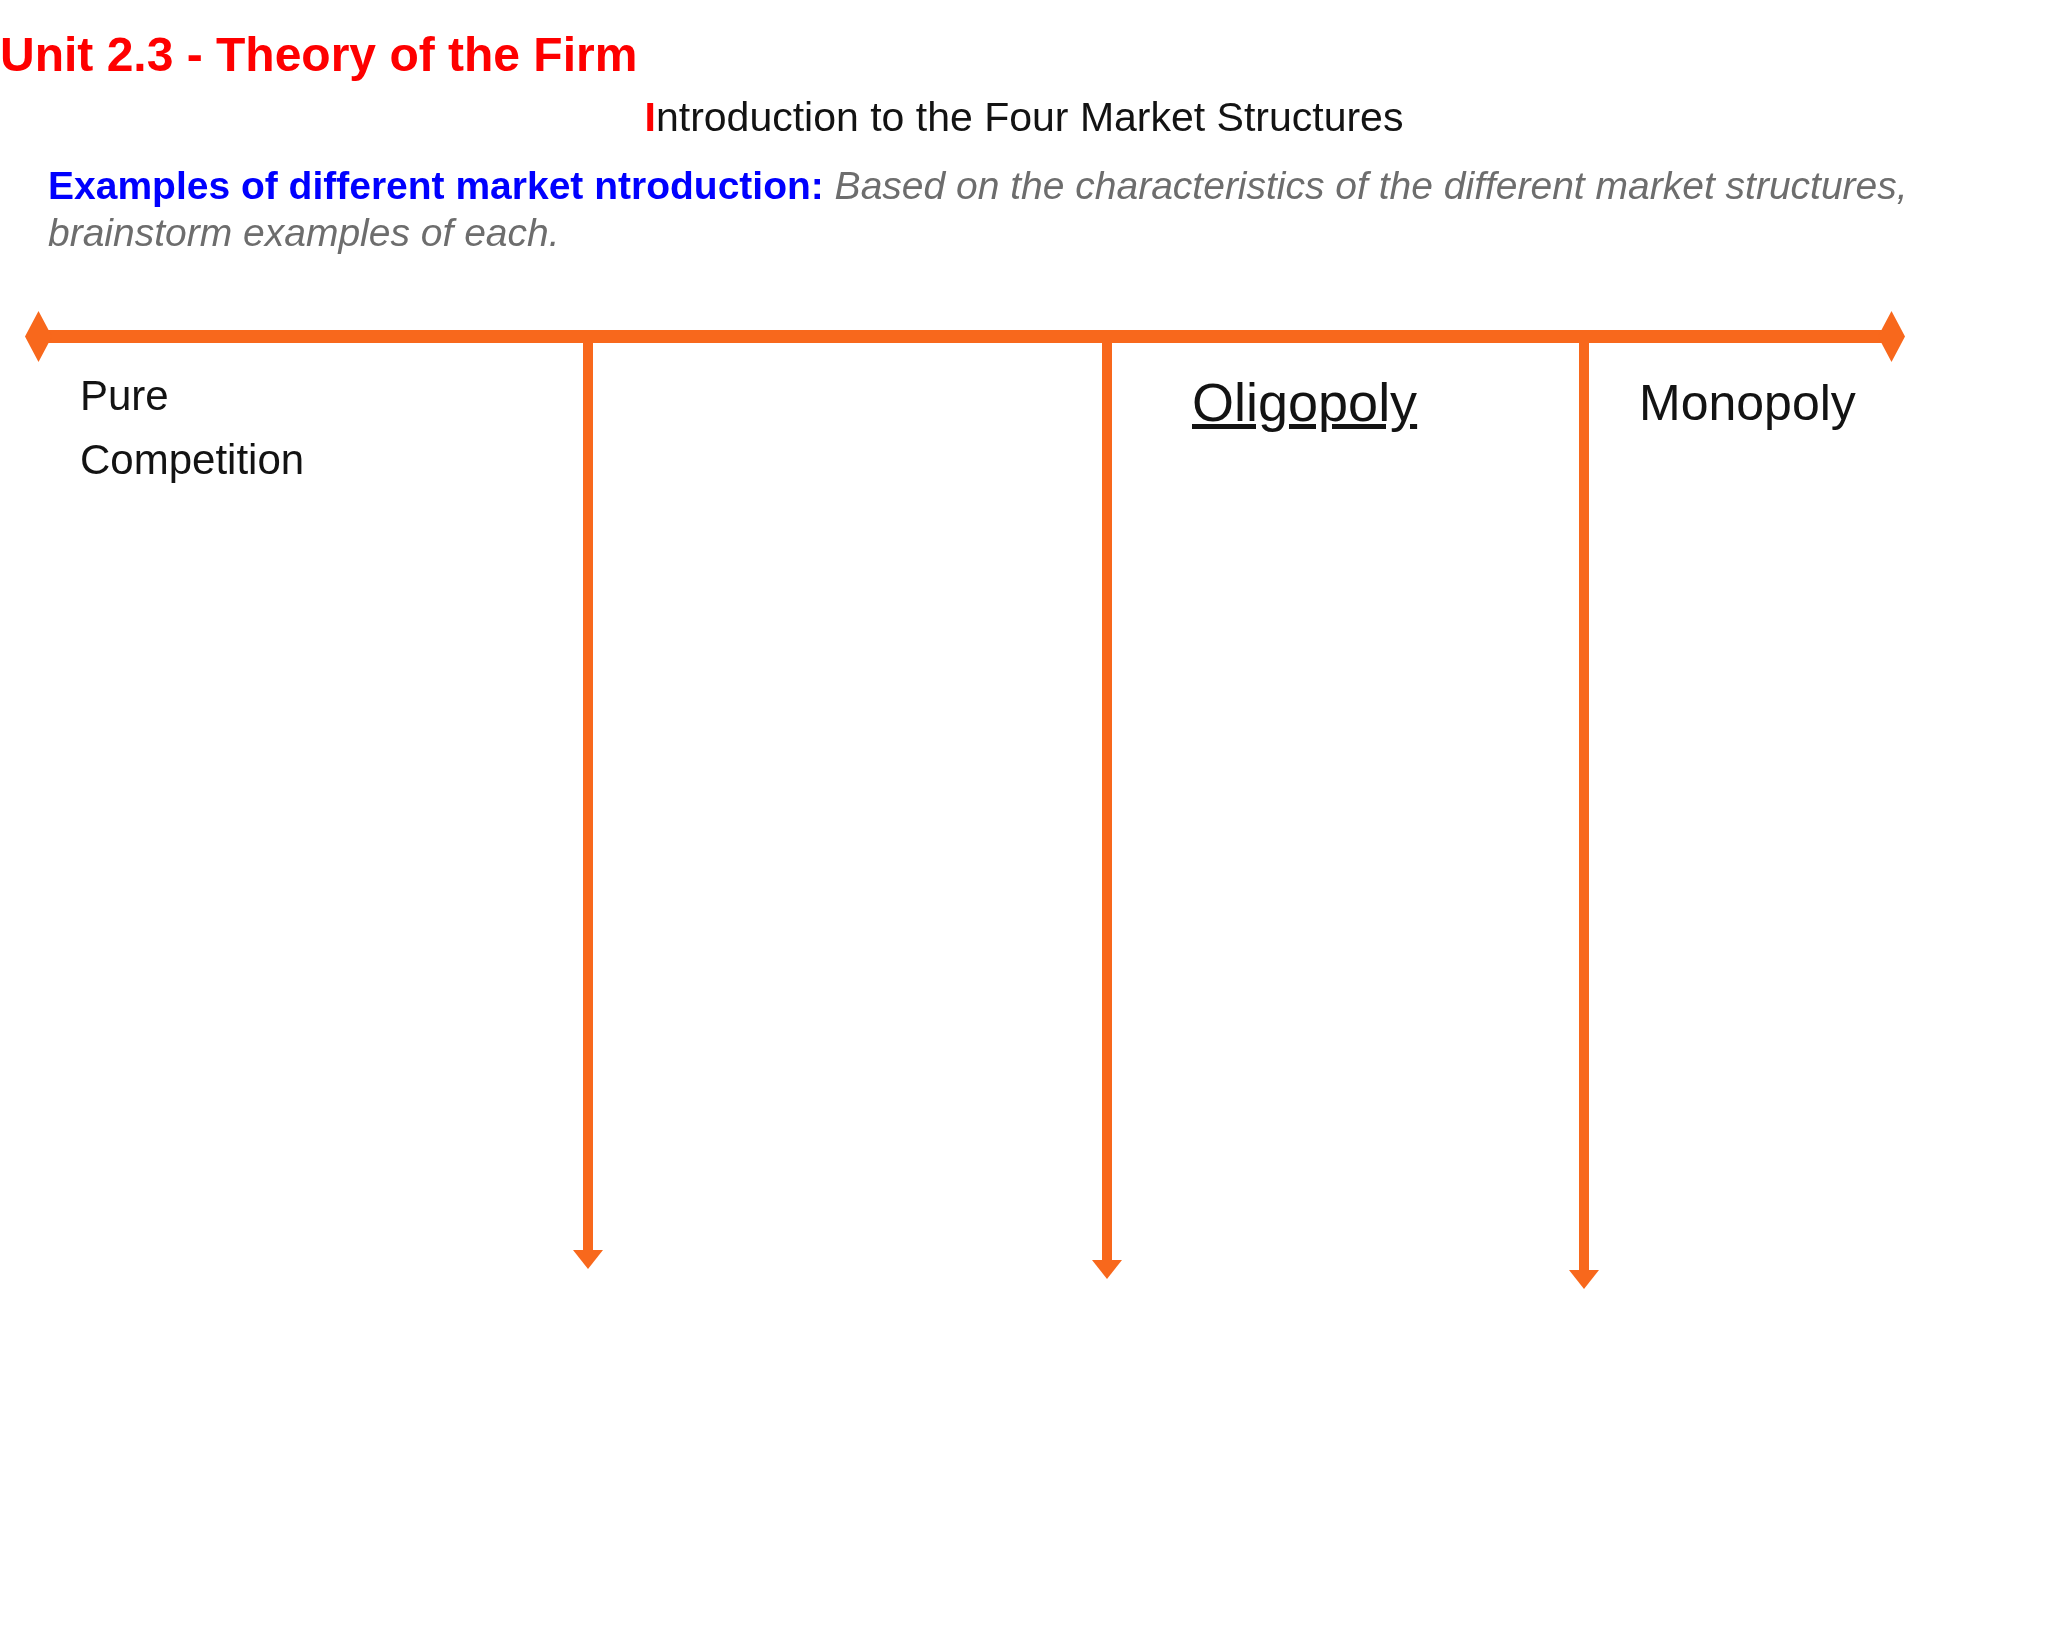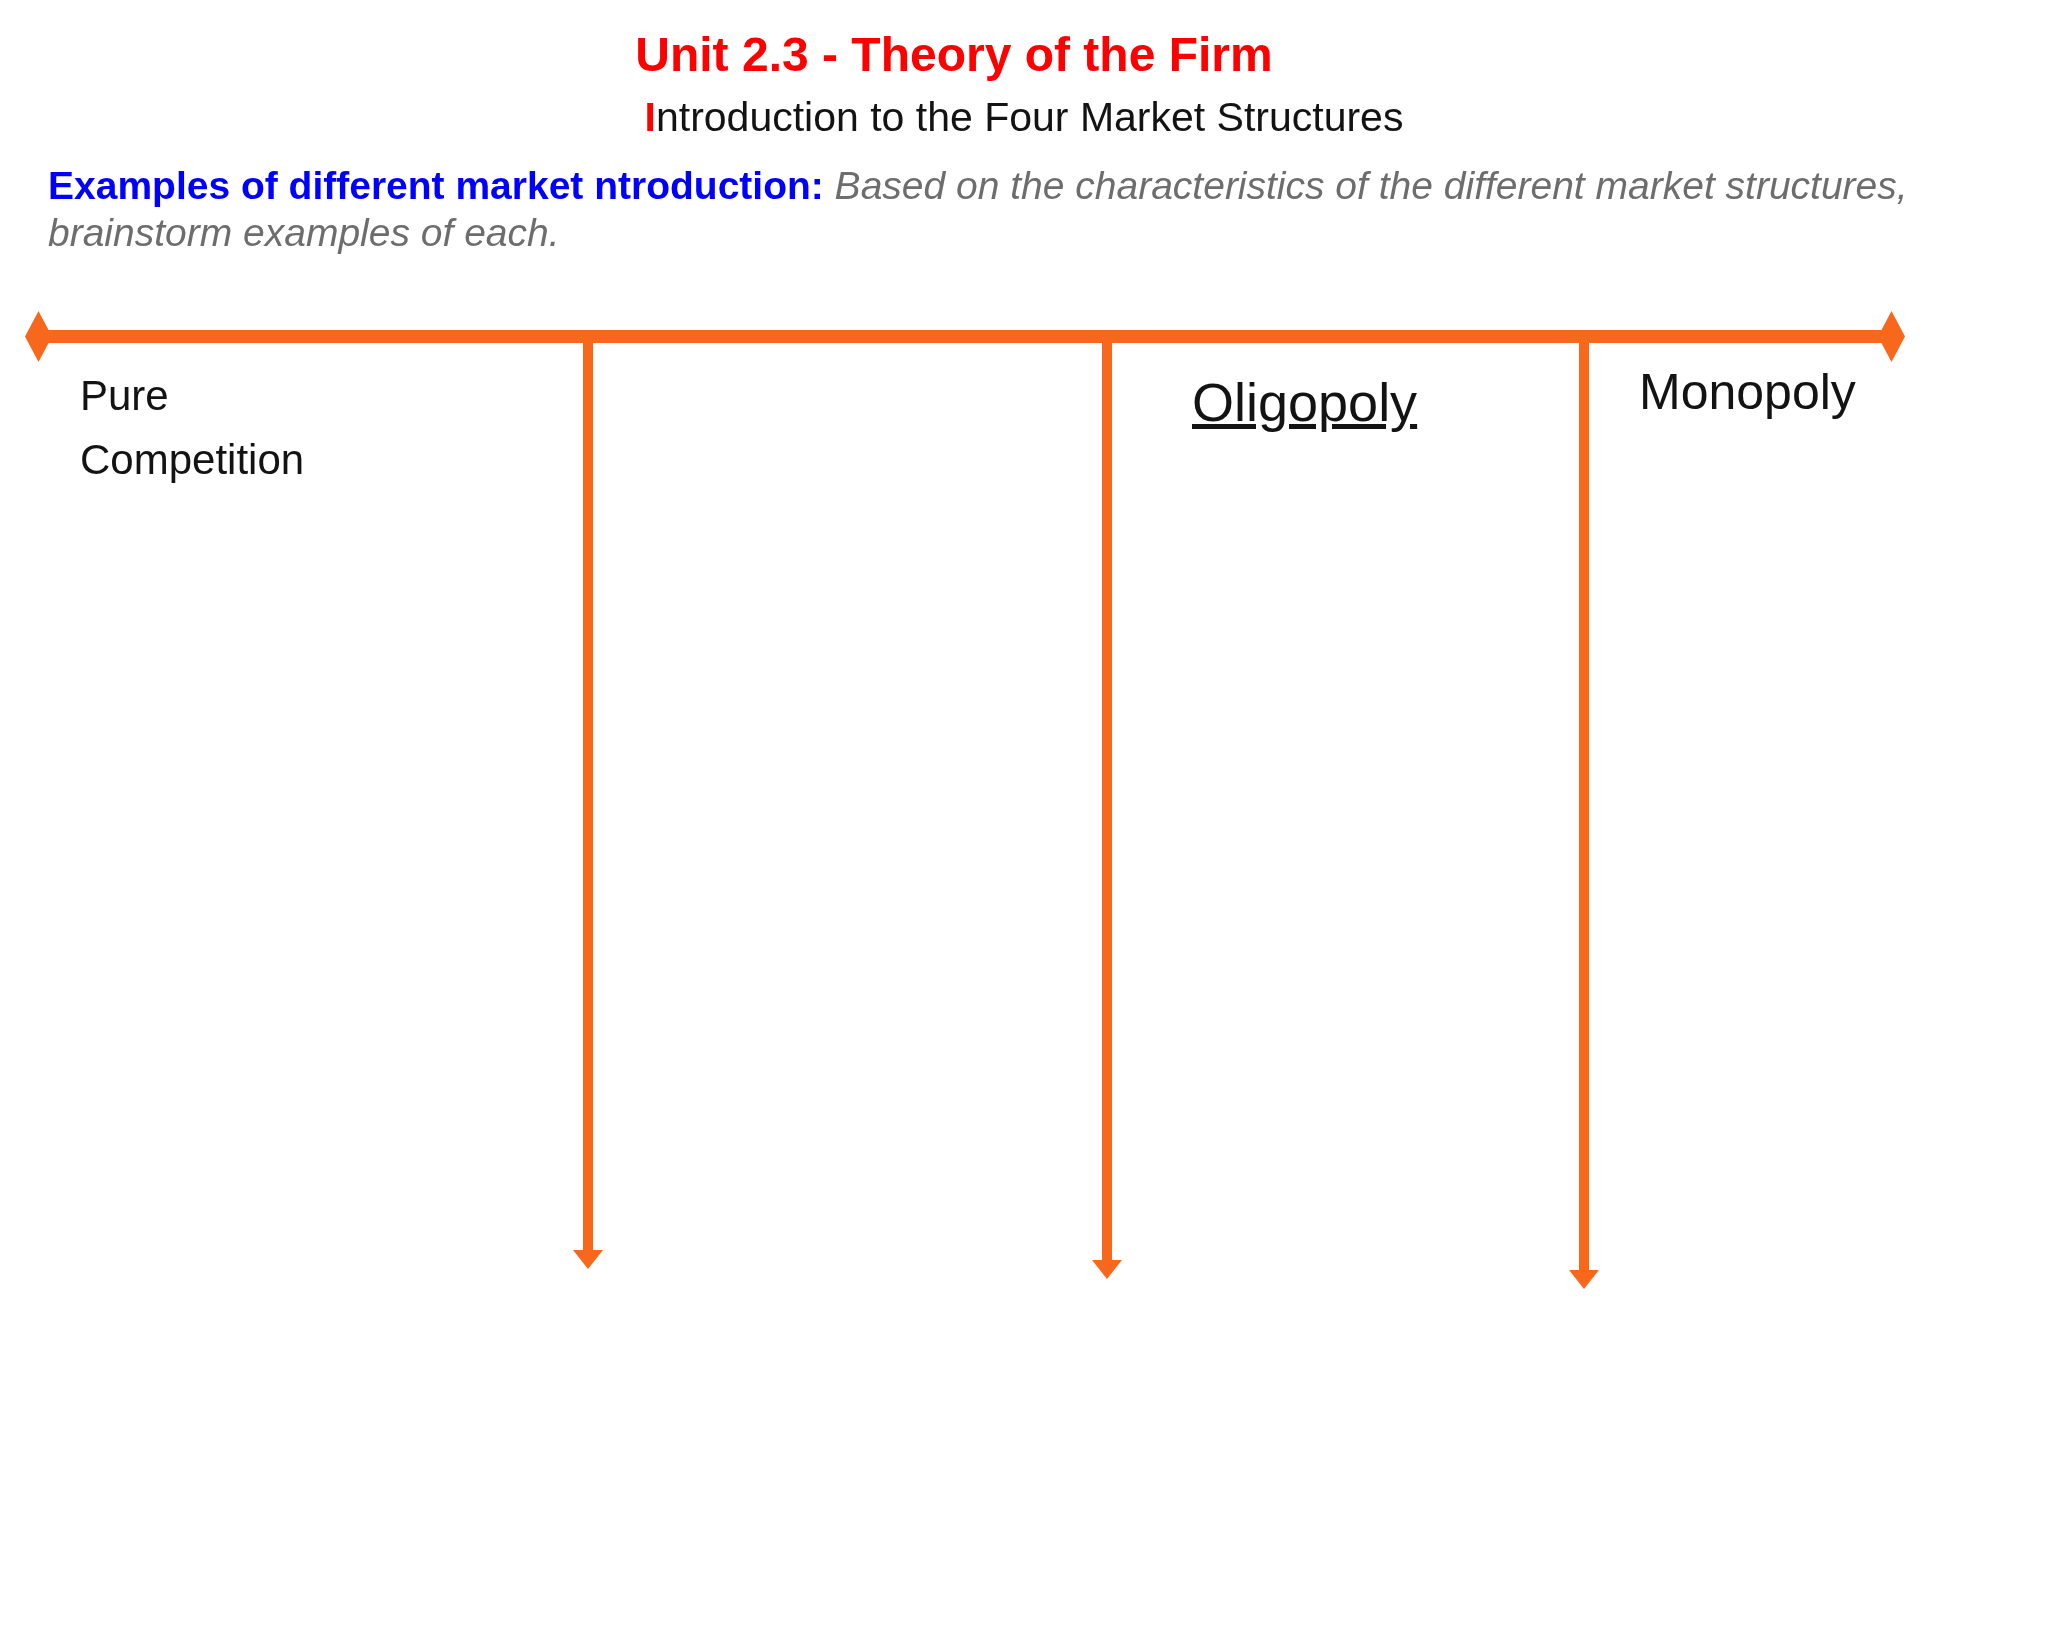--- a/index.html
+++ b/index.html
@@ -12,21 +12,21 @@
     background: #ffffff;
     overflow: hidden;
   }
 
   
   .title {
     position: absolute;
     top: 27px; left: 0;
     width: 1908px;
     margin: 0;
-    text-align: center;
+    text-align: left;
     font-size: 48px;
     line-height: 56px;
     font-weight: bold;
     color: var(--title-red);
   }
   .subtitle {
     position: absolute;
     top: 92px; left: 0;
     width: 2048px;
     text-align: center;
@@ -90,21 +90,21 @@
   .varrow-3 .head  { left: 1569px; top: 1270px; }
 
   .col-label {
     position: absolute;
     white-space: pre-line;
     color: var(--text-black);
   }
   .col-1 { left: 80px;   top: 364px; font-size: 42px; line-height: 64px; }
   .col-2 { left: 649px;  top: 362px; font-size: 46px; line-height: 64px; }
   .col-3 { left: 1192px; top: 372px; font-size: 54px; line-height: 60px; text-decoration: underline; }
-  .col-4 { left: 1639px; top: 364px; font-size: 50px; line-height: 56px; }
+  .col-4 { left: 1639px; top: 375px; font-size: 50px; line-height: 56px; }
 
   
   .practice {
     position: absolute;
     left: 143px; top: 1392px;
     font-size: 54px;
     line-height: 62px;
     font-weight: bold;
     color: var(--title-red);
   }

